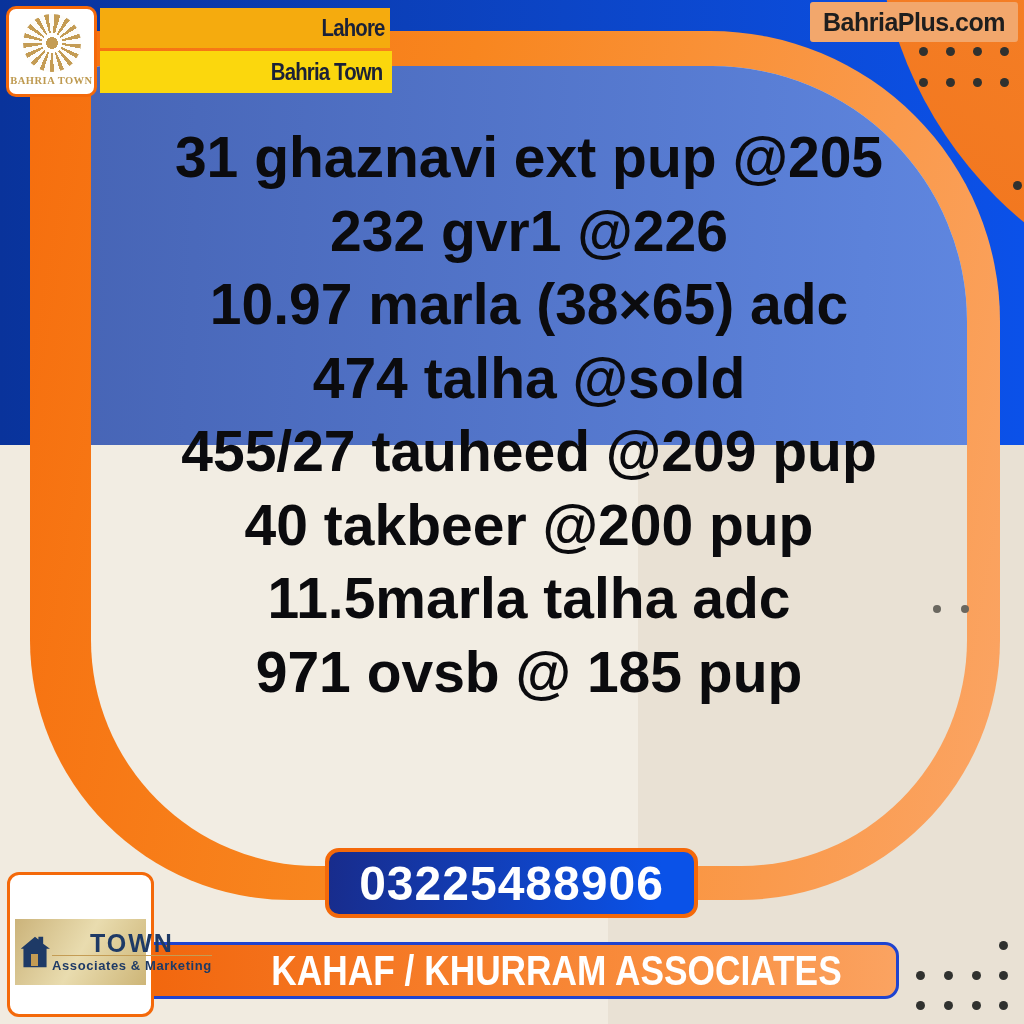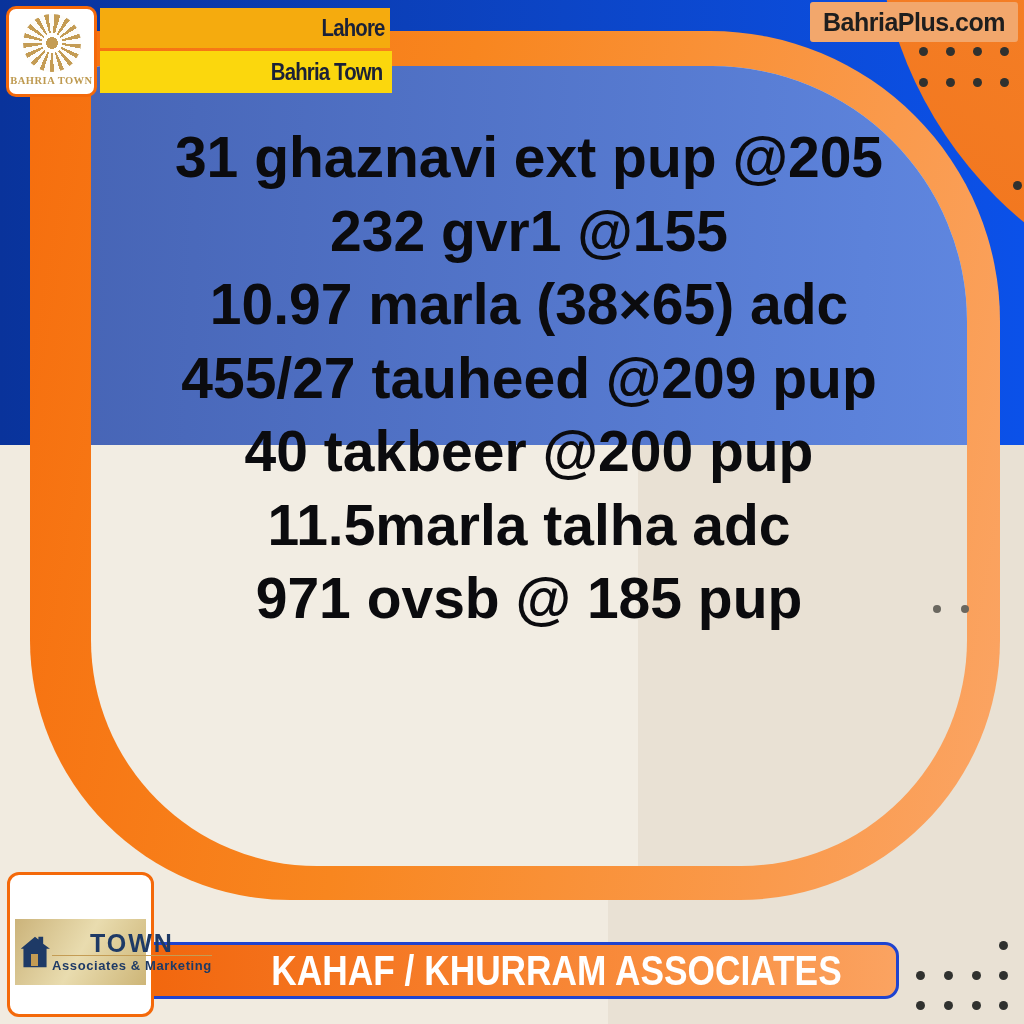--- a/index.html
+++ b/index.html
@@ -89,22 +89,23 @@
 <div class="canvas">
 
   <div class="abs top-band"></div>
   <div class="abs swoosh"></div>
 
   <div class="abs card">
     <div class="card-inner">
       <div class="inner-blue"></div>
       <div class="listing">
           <div class="listing-line">31 ghaznavi ext pup @205</div>
-          <div class="listing-line">232 gvr1 @155</div>
+          <div class="listing-line">232 gvr1 @226</div>
           <div class="listing-line">10.97 marla (38×65) adc</div>
+          <div class="listing-line">474 talha @sold</div>
           <div class="listing-line">455/27 tauheed @209 pup</div>
           <div class="listing-line">40 takbeer @200 pup</div>
           <div class="listing-line">11.5marla talha adc</div>
           <div class="listing-line">971 ovsb @ 185 pup</div>
         </div>
     </div>
   </div>
 
   <div class="abs bahria-box">
     <div class="emblem"></div>
@@ -115,20 +116,23 @@
     <span>Lahore</span>
   </div>
   <div class="abs badge badge-town">
     <span>Bahria Town</span>
   </div>
 
   <div class="abs site-badge">
     <span>BahriaPlus.com</span>
   </div>
 
+  <div class="abs phone-btn">
+    <span>03225488906</span>
+  </div>
 
   <div class="abs banner">
     <span>KAHAF / KHURRAM ASSOCIATES</span>
   </div>
 
   <div class="abs kahaf-box">
     <div class="kahaf-plate">
       <div class="house">
         <div class="door"></div>
       </div>

